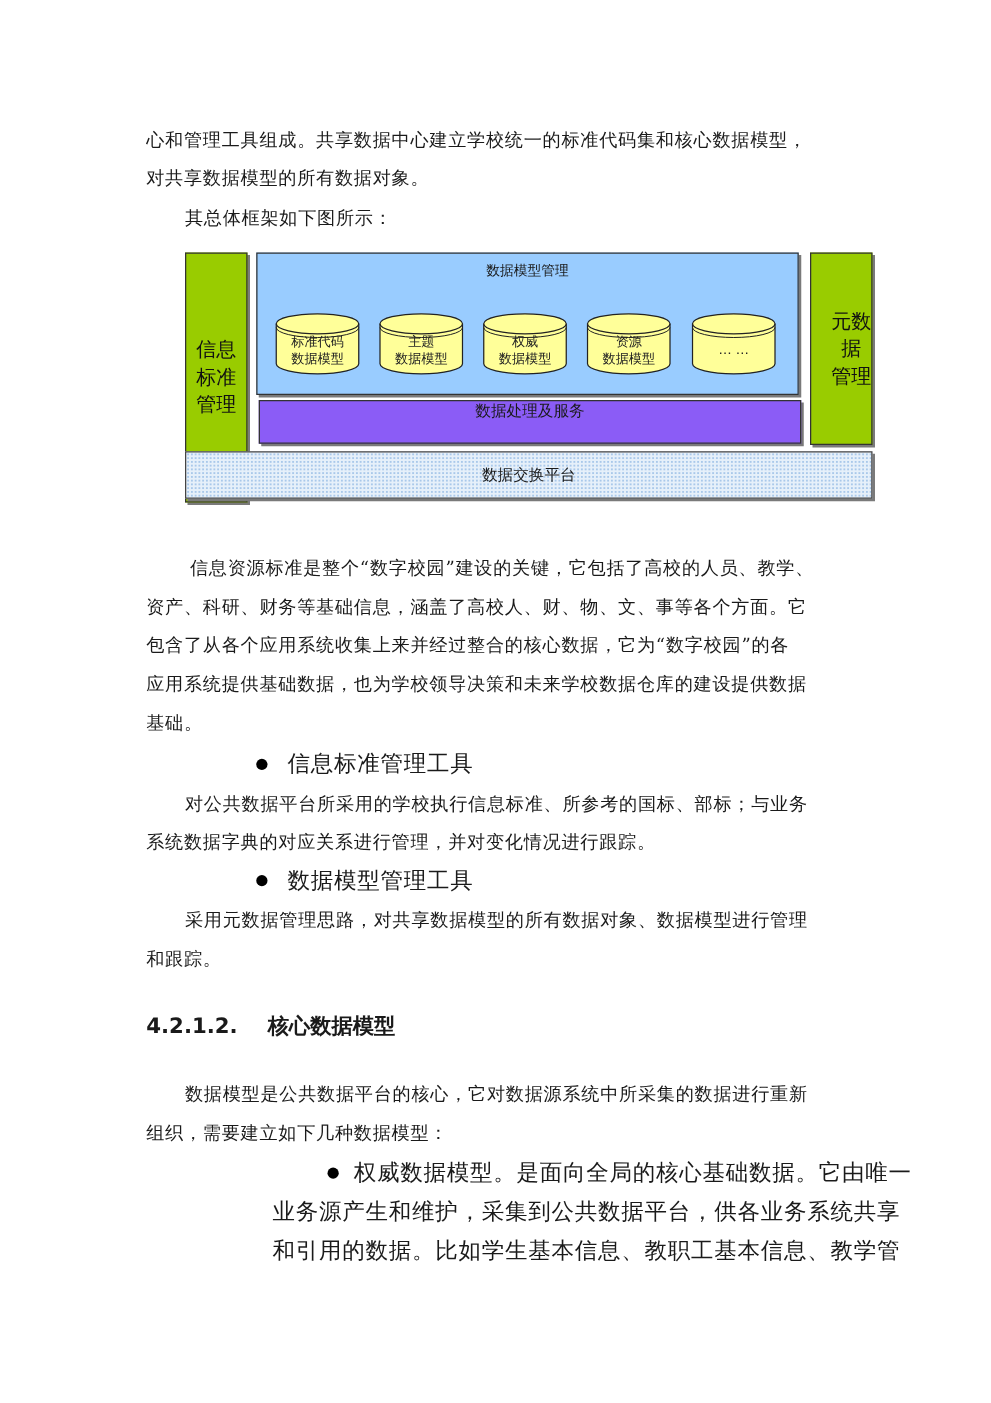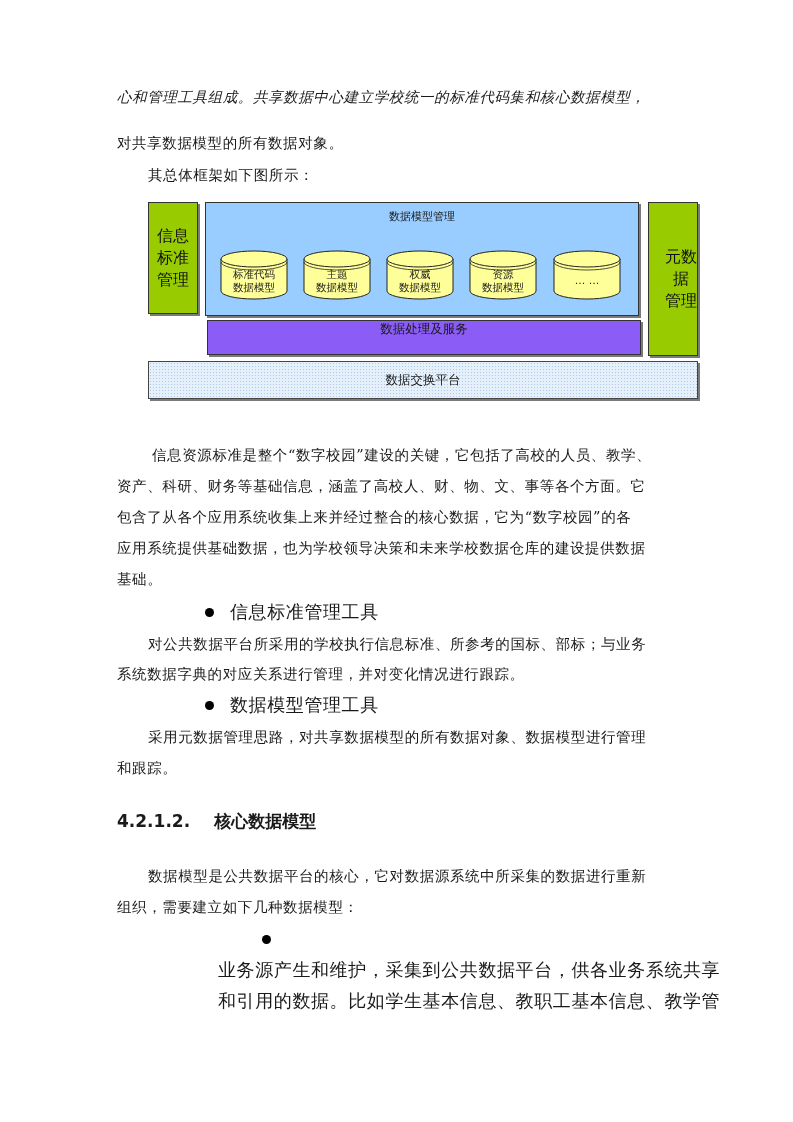--- a/index.html
+++ b/index.html
@@ -63,26 +63,26 @@
     .cyl svg { position: absolute; left: 0; top: 0; }
     .cyl .lbl {
       position: absolute; left: 0; right: 0; top: 18px; text-align: center;
       font-size: 10.5px; line-height: 13px; color: #222;
       font-family: "DejaVu Sans", "Liberation Sans", sans-serif;
     }
   </style>
 </head>
 <body>
 
-<div class="p" style="top:82px;font-style:italic;">心和管理工具组成。共享数据中心建立学校统一的标准代码集和核心数据模型，</div>
+<div class="p" style="top:98px;">心和管理工具组成。共享数据中心建立学校统一的标准代码集和核心数据模型，</div>
 <div class="p" style="top:128px;">对共享数据模型的所有数据对象。</div>
 <div class="p indent" style="top:160px;">其总体框架如下图所示：</div>
 
 <div class="diagram">
-  <div class="box side" style="left:148px; top:202px; width:50px; height:112px;align-items:center;">
+  <div class="box side" style="left:148px; top:202px; width:50px; height:200px;align-items:center;">
     <div>
       <div>信息</div>
       <div>标准</div>
       <div>管理</div>
     </div>
   </div>
 
   <div class="box model-area" style="left:205px; top:202px; width:434px; height:114px;">
     <div class="model-title">数据模型管理</div>
   </div>
@@ -178,16 +178,16 @@
 <div class="p" style="top:753px;">和跟踪。</div>
 
 <div class="heading">
   <span class="num">4.2.1.2.</span><span>核心数据模型</span>
 </div>
 
 <div class="p indent" style="top:861px;">数据模型是公共数据平台的核心，它对数据源系统中所采集的数据进行重新</div>
 <div class="p" style="top:892px;">组织，需要建立如下几种数据模型：</div>
 
 <div class="bullet-line" style="left:262px; top:924px;">
-  <span class="dot" style="margin-right:12px;"></span>
+  <span class="dot" style="margin-right:12px;"></span><span>权威数据模型。是面向全局的核心基础数据。它由唯一</span>
 </div>
 <div class="bullet-line" style="left:218px; top:955px;">业务源产生和维护，采集到公共数据平台，供各业务系统共享</div>
 <div class="bullet-line" style="left:218px; top:986px;">和引用的数据。比如学生基本信息、教职工基本信息、教学管</div>
 
 </body></html>

